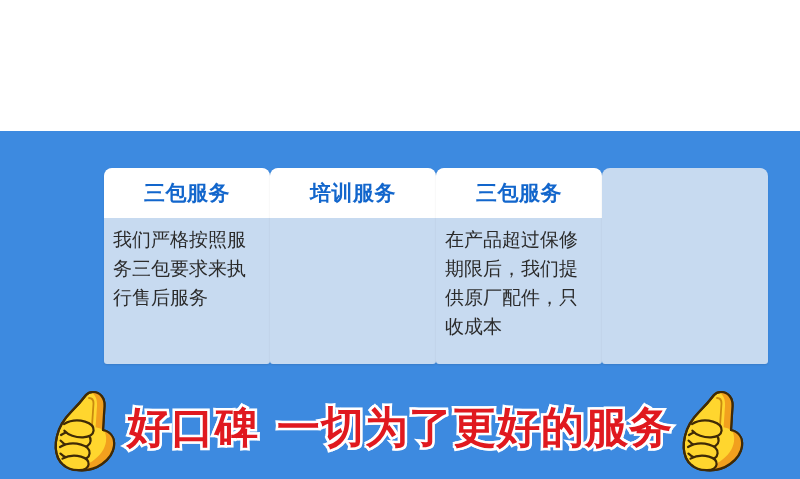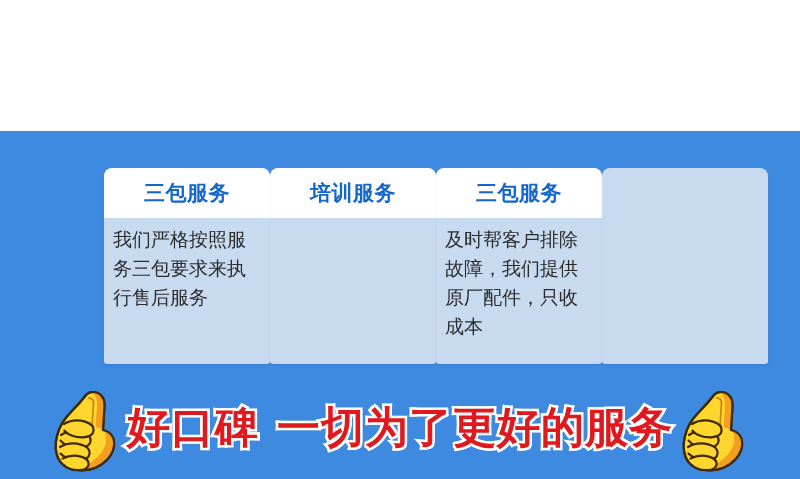--- a/index.html
+++ b/index.html
@@ -170,21 +170,21 @@
       <div class="card">
         <div class="card-head">
           <span class="card-title">培训服务</span>
         </div>
       </div>
 
       <div class="card">
         <div class="card-head">
           <span class="card-title">三包服务</span>
         </div>
-        <div class="card-body">及时帮客户排除故障，我们提供原厂配件，只收成本</div>
+        <div class="card-body">在产品超过保修期限后，我们提供原厂配件，只收成本</div>
       </div>
 
       <div class="card">
       </div>
 
     </div>
 
     <div class="banner">
 
       <svg class="thumb-icon" viewBox="0 0 74 88">

